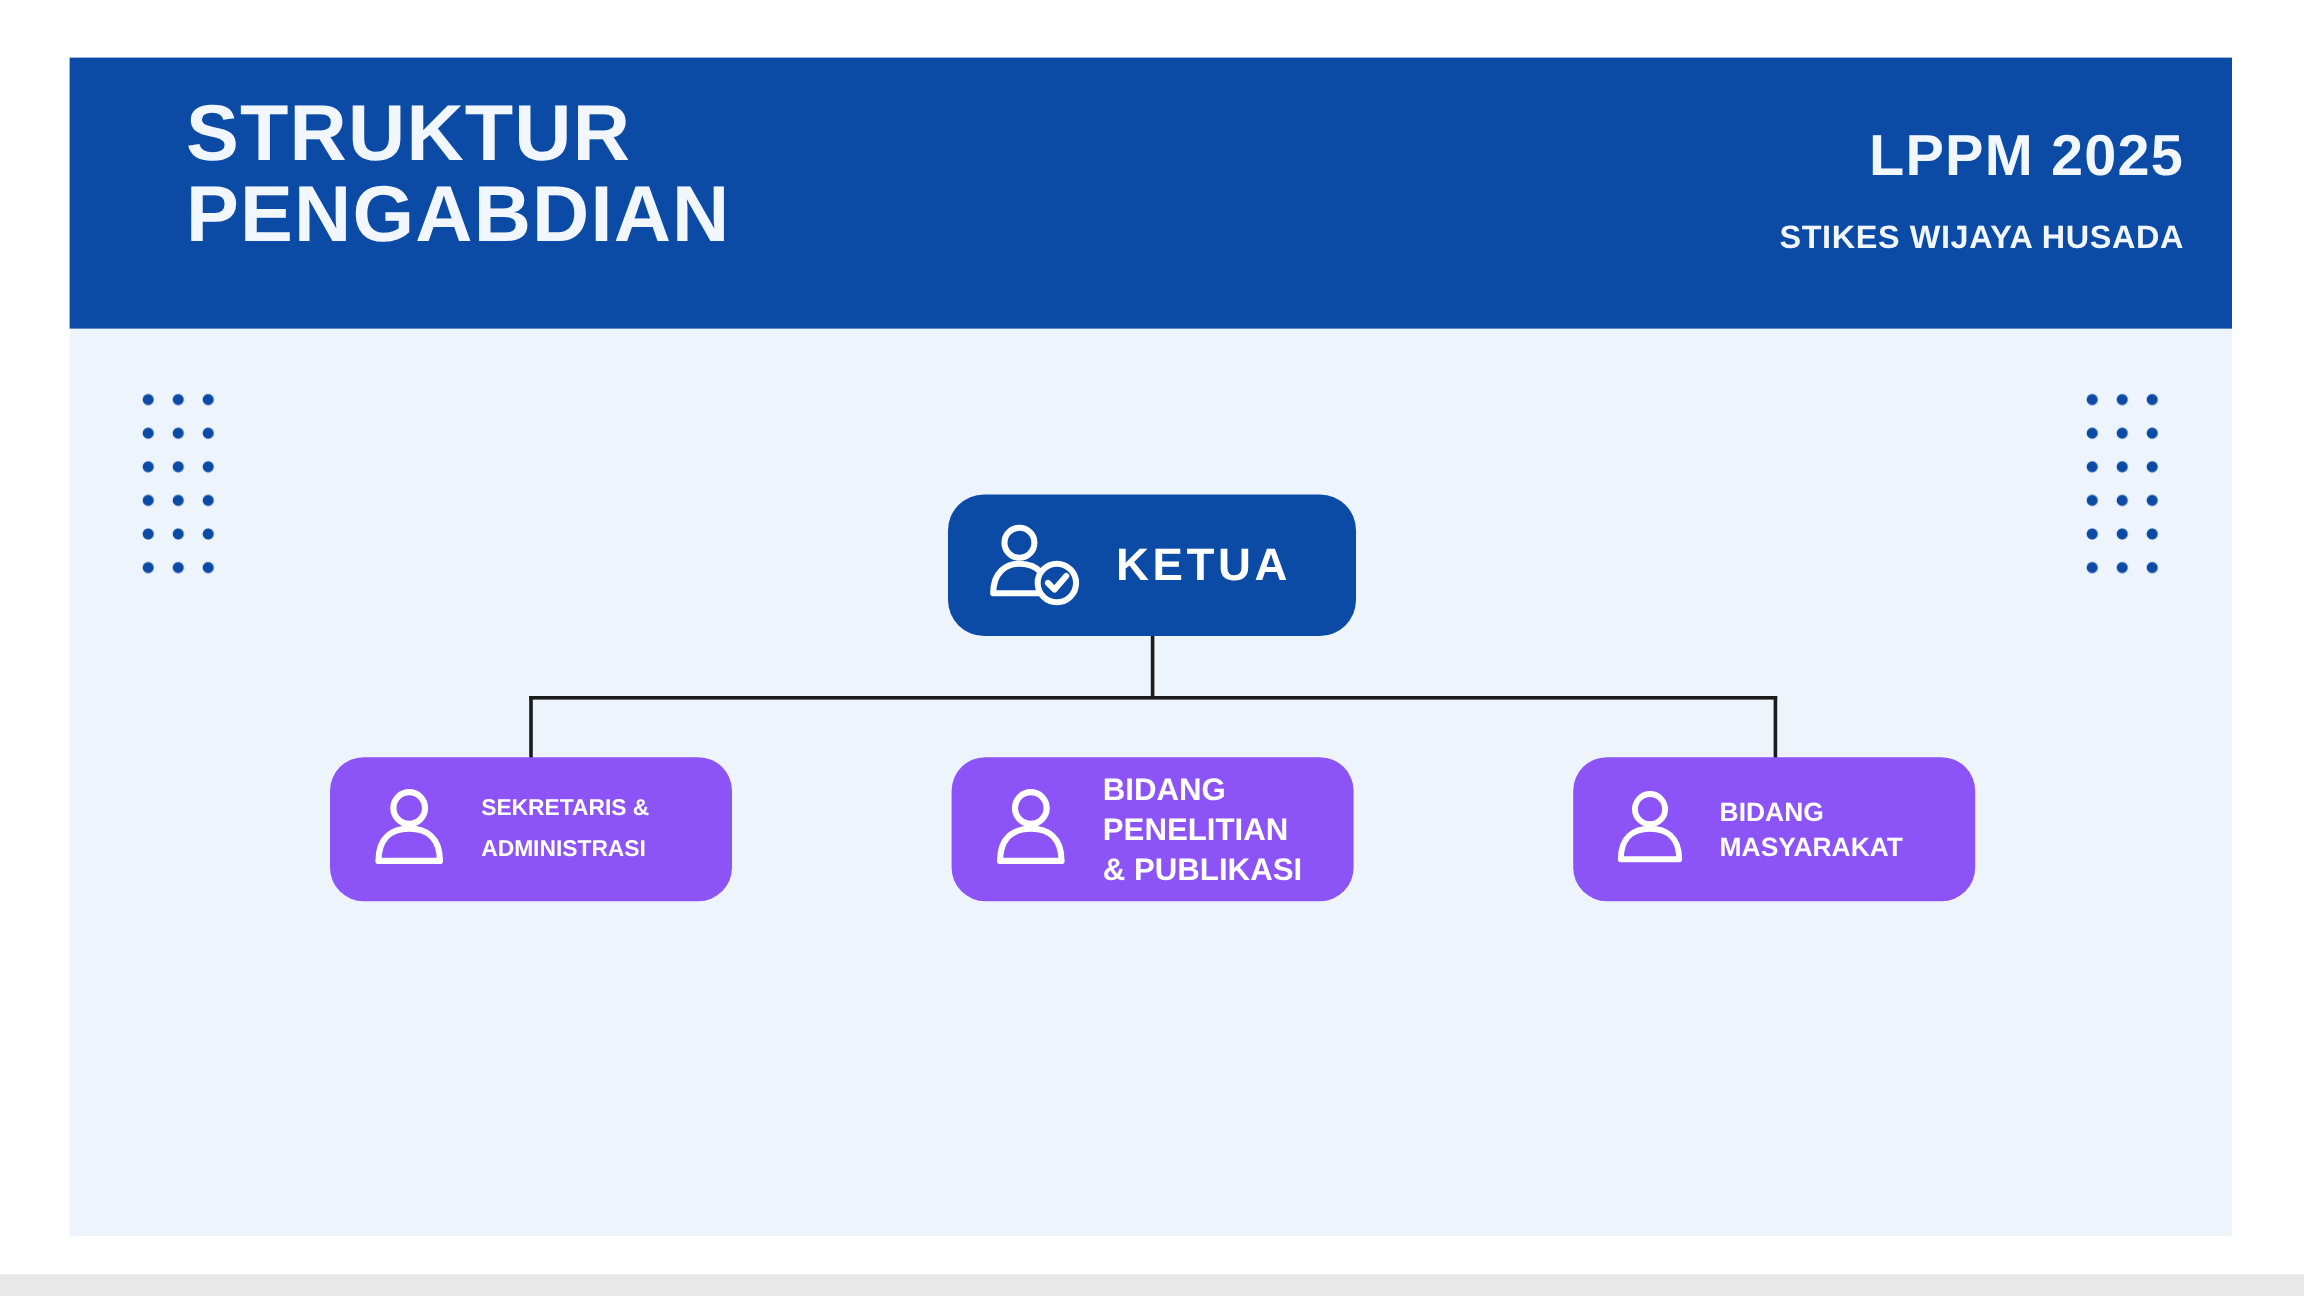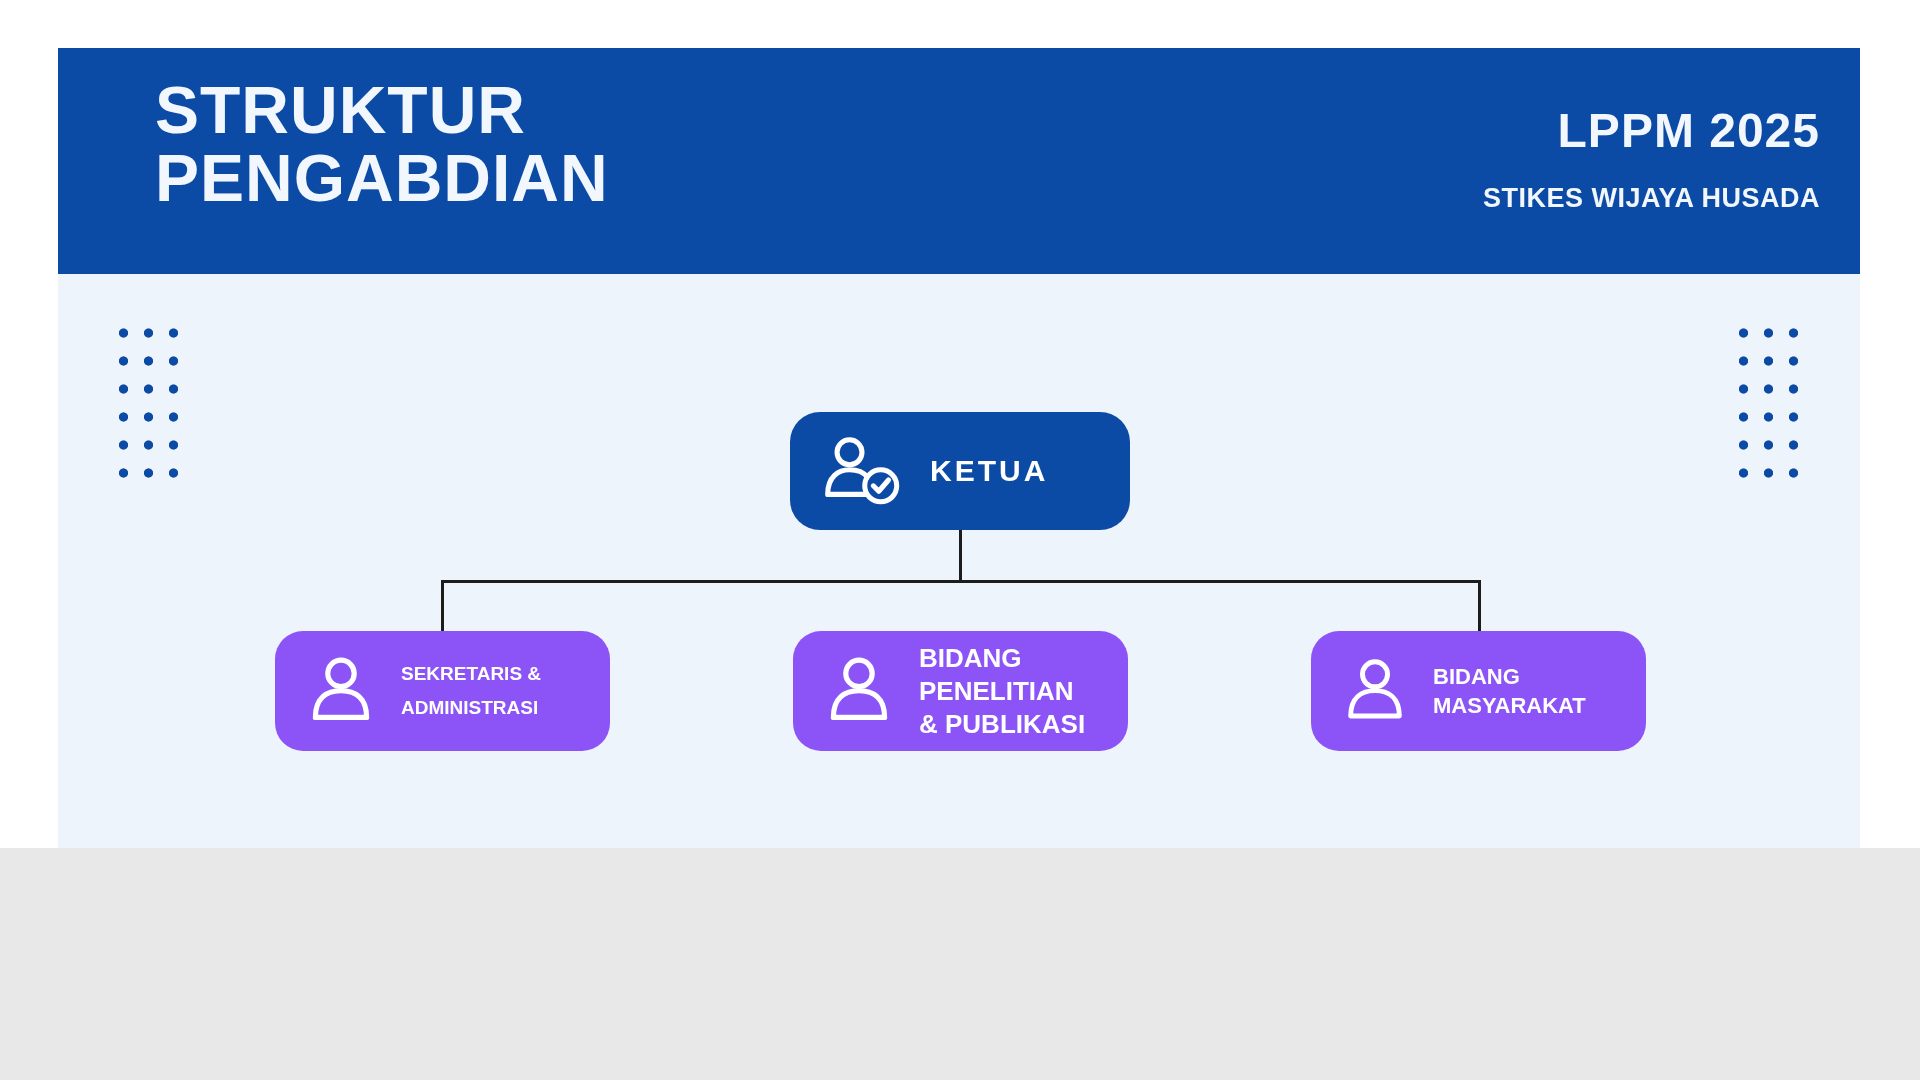--- a/index.html
+++ b/index.html
@@ -6,21 +6,21 @@
     --blue:#0b4ba6;
     --purple:#8c54f6;
     --body-bg:#eef4fc;
     --line:#1c1c1c;
     --page-bg:#ffffff;
     --text-on-dark:#ffffff;
   }
   *{margin:0;padding:0;box-sizing:border-box;}
   html,body{background:#e8e8e8;}
   .page{
-    position:relative;width:1920px;height:848px;
+    position:relative;width:1920px;height:1062px;
     background:var(--page-bg);overflow:hidden;
     font-family:"Liberation Sans", sans-serif;
     text-decoration:underline;
   }
   .card{position:absolute;left:58px;top:48px;width:1802px;height:982px;}
   .band{
     position:absolute;left:0;top:0;width:1802px;height:226px;
     background:var(--blue);
   }
   .body-area{
@@ -47,21 +47,21 @@
   .dots-right{left:1731px;top:319px;}
   .node{
     position:absolute;display:flex;align-items:center;
     color:var(--text-on-dark);
   }
   .root-node{
     left:790px;top:412px;width:340px;height:118px;
     background:var(--blue);border-radius:30px;
     padding:0 22px 0 28px;gap:24px;
   }
-  .root-label{font-size:30px;font-weight:700;letter-spacing:3px;}
+  .root-label{font-size:38px;font-weight:700;letter-spacing:3px;}
   .child-node{
     width:335px;height:120px;background:var(--purple);border-radius:28px;
     padding:0 14px 0 26px;gap:20px;top:631px;
   }
   .child-1{left:275px;}
   .child-2{left:793px;}
   .child-3{left:1311px;}
   .node-label{display:flex;flex-direction:column;font-weight:700;}
   .child-1 .node-label{font-size:19px;line-height:34px;}
   .child-2 .node-label{font-size:26px;line-height:33px;}

